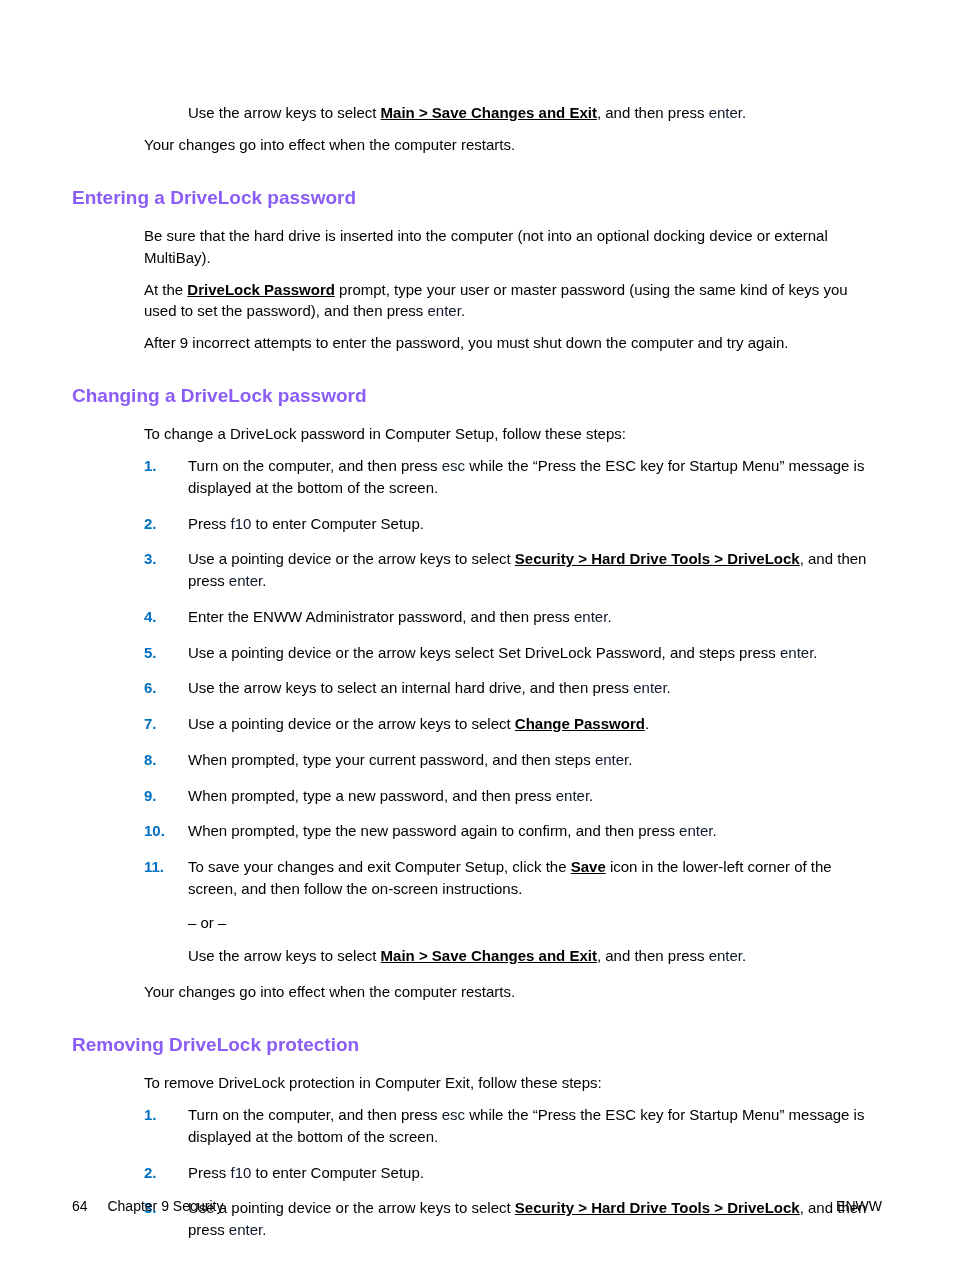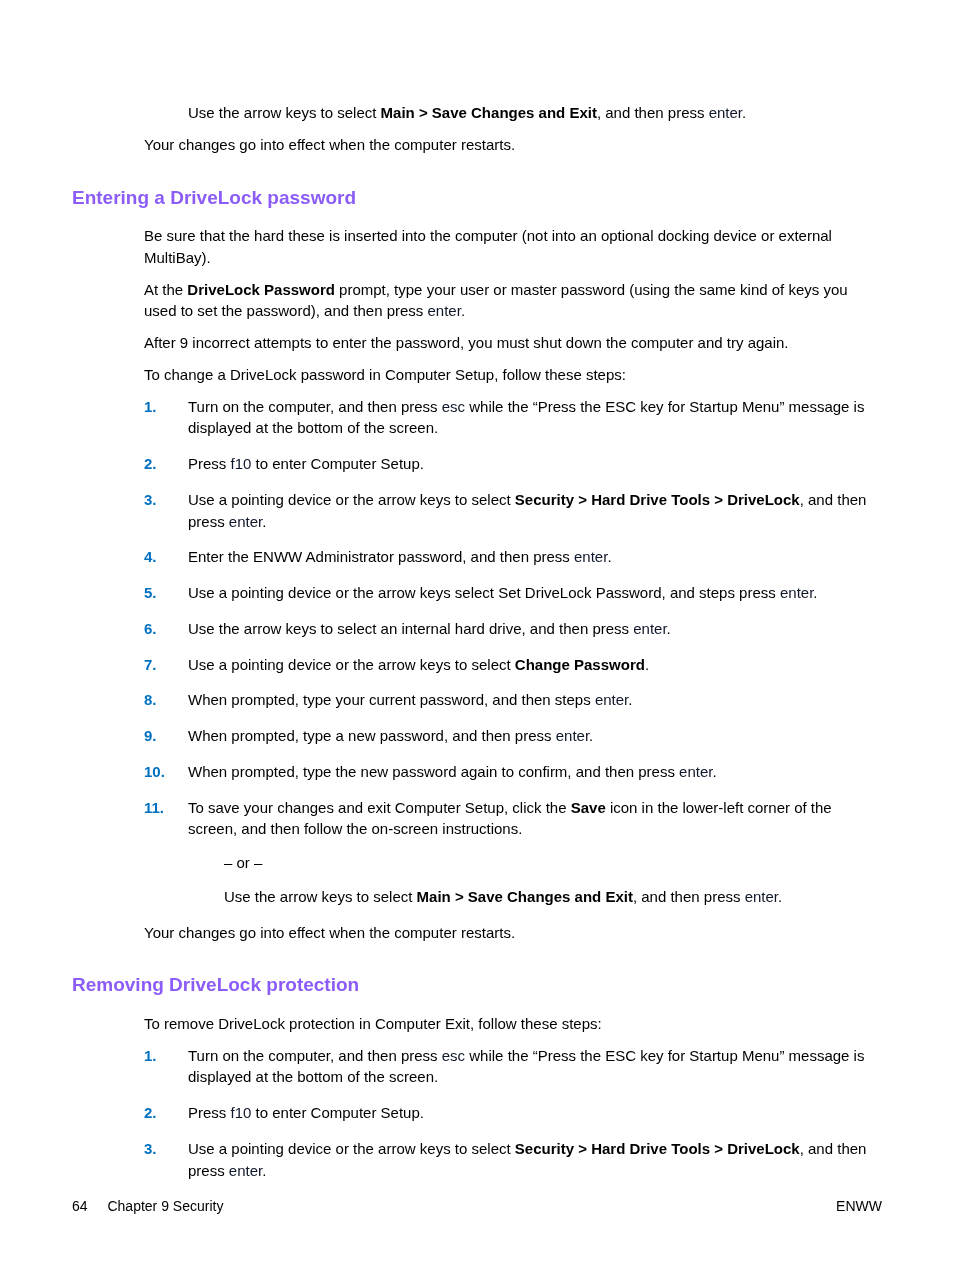--- a/index.html
+++ b/index.html
@@ -12,21 +12,21 @@
   .page {
     width: 954px;
     height: 1270px;
     box-sizing: border-box;
     padding: 92px 72px 60px 72px;
     position: relative;
     font-size: 15px;
     line-height: 1.45;
   }
   .blue-link { color: #0f172a; }
-  .bold { font-weight: bold; }
+  .bold { font-weight: bold; text-decoration: underline; }
   h2.section-heading {
     color: #8b5cf6;
     font-size: 19px;
     font-weight: bold;
     margin: 28px 0 14px 0;
   }
   p.body {
     margin: 10px 0 10px 72px;
   }
   ol.steps {
@@ -45,21 +45,20 @@
     content: counter(step) ".";
     position: absolute;
     left: 0;
     top: 0;
     color: #0070c0;
     font-weight: bold;
     font-size: 15px;
   }
   .step-extra {
     margin-top: 12px;
-    margin-left: 36px;
   }
   .footer {
     position: absolute;
     bottom: 54px;
     left: 72px;
     right: 72px;
     font-size: 14px;
     display: flex;
     justify-content: space-between;
     align-items: baseline;
@@ -72,26 +71,27 @@
 <body>
 
 <div class="page">
 
   <p class="body" style="margin-left:116px;">
     <span>Use the arrow keys to select </span><span class="bold">Main &gt; Save Changes and Exit</span><span>, and then press </span><span class="blue-link">enter</span><span>.</span>
   </p>
   <p class="body">Your changes go into effect when the computer restarts.</p>
 
   <h2 class="section-heading">Entering a DriveLock password</h2>
-  <p class="body">Be sure that the hard these is inserted into the computer (not into an optional docking device or external MultiBay).</p>
+  <p class="body">Be sure that the hard drive is inserted into the computer (not into an optional docking device or external MultiBay).</p>
   <p class="body">
     <span>At the </span><span class="bold">DriveLock Password</span><span> prompt, type your user or master password (using the same kind of keys you used to set the password), and then press </span><span class="blue-link">enter</span><span>.</span>
   </p>
   <p class="body">After 9 incorrect attempts to enter the password, you must shut down the computer and try again.</p>
 
+  <h2 class="section-heading">Changing a DriveLock password</h2>
   <p class="body">To change a DriveLock password in Computer Setup, follow these steps:</p>
 
   <ol class="steps">
     <li>
       <span>Turn on the computer, and then press </span><span class="blue-link">esc</span><span> while the “Press the ESC key for Startup Menu” message is displayed at the bottom of the screen.</span>
     </li>
     <li>
       <span>Press </span><span class="blue-link">f10</span><span> to enter Computer Setup.</span>
     </li>
     <li>

